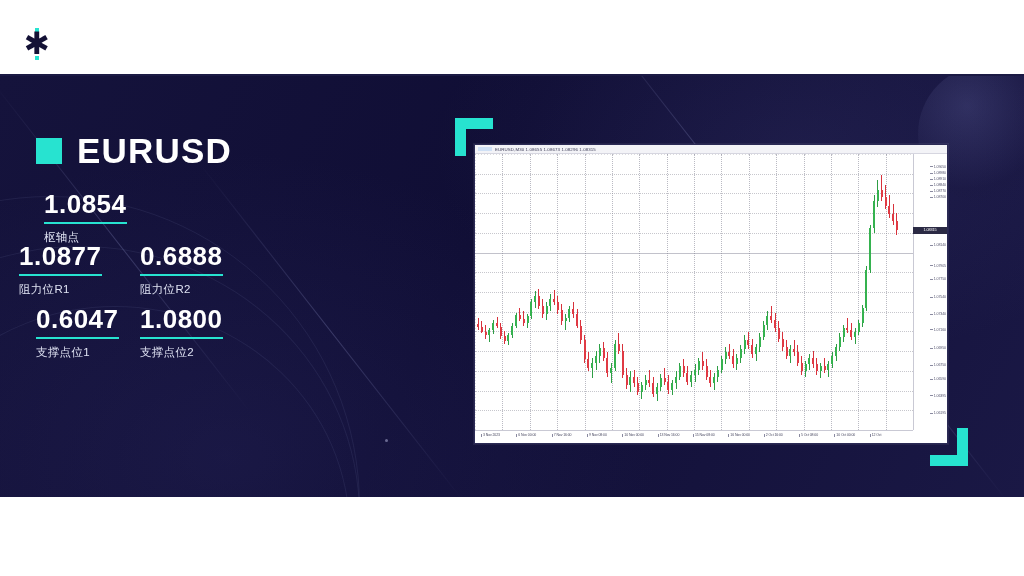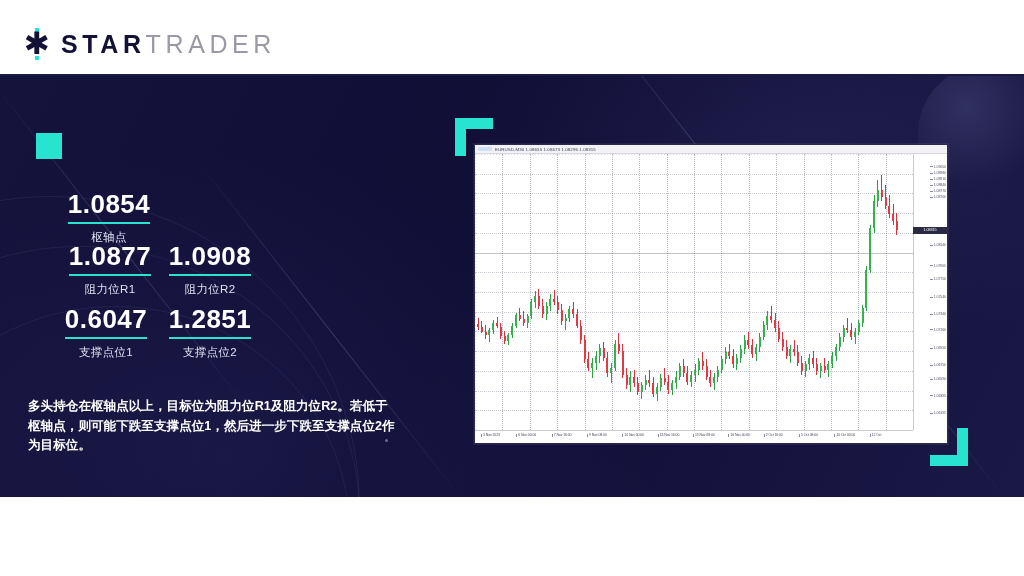--- a/index.html
+++ b/index.html
@@ -34,27 +34,27 @@
   .swoosh { position:absolute; border-radius:50%; border:1px solid rgba(150,155,210,.10); }
   .sphere { position:absolute; border-radius:50%;
     background:radial-gradient(circle at 35% 30%, rgba(90,92,150,.34), rgba(26,24,62,.12) 62%, rgba(16,14,53,0) 75%); }
   .dot { position:absolute; border-radius:50%; background:rgba(150,152,200,.55); }
 
   
   .pair-row { position:absolute; left:36px; top:133px; display:flex; align-items:center; gap:15px; }
   .pair-square { width:26px; height:26px; background:#27E3D0; }
   .pair-name { color:#fff; font-size:35px; font-weight:700; letter-spacing:1.2px; line-height:1; }
 
-  .lvl { position:absolute; text-align:center; }
+  .lvl { position:absolute; text-align:left; }
   .lvl .val { color:#ffffff; font-size:26px; font-weight:700; letter-spacing:.5px;
     line-height:1.08; padding-bottom:4px; border-bottom:2px solid #27E3D0; display:inline-block; }
   .lvl .cap { color:#dfe2f2; font-size:11.5px; margin-top:6px; letter-spacing:.3px; }
 
   .lvl.pivot { left:44px;  top:190px; width:130px; }
-  .lvl.r1    { left:40px;  top:242px; width:140px; }
+  .lvl.r1    { left:19px;  top:242px; width:140px; }
   .lvl.r2    { left:140px; top:242px; width:140px; }
   .lvl.s1    { left:36px;  top:305px; width:140px; }
   .lvl.s2    { left:140px; top:305px; width:140px; }
 
   .analysis { position:absolute; left:28px; top:390px; width:372px; }
   .analysis .heading { color:#FF2D78; font-size:13.5px; font-weight:700; letter-spacing:.3px; }
   .analysis .para { color:#ffffff; font-size:12.6px; font-weight:700; line-height:1.55; margin-top:7px; }
 
   
   .bracket { position:absolute; }
@@ -115,66 +115,65 @@
 
 <div id="stage">
 
   <div class="header">
     <div class="logo-wrap">
       <div class="logo-mark">
         <span class="sq top"></span>
         <span class="ast">✱</span>
         <span class="sq bot"></span>
       </div>
-      <div class="logo-text"><span class="star">STAR</span><span class="trader">TRADER</span></div>
     </div>
     <div class="header-rule"></div>
   </div>
 
   <div class="body-bg">
     <div class="grad"></div>
     <div class="swoosh" style="left:-260px; top:120px; width:620px; height:620px;"></div>
     <div class="swoosh" style="left:-200px; top:170px; width:560px; height:540px;"></div>
     <div class="swoosh" style="left:-120px; top:230px; width:470px; height:450px;"></div>
     <div class="streak" style="left:120px; top:-40px; height:420px; transform:rotate(-38deg);"></div>
     <div class="streak" style="left:330px; top:40px; height:430px; transform:rotate(-38deg);"></div>
     <div class="streak" style="left:700px; top:-90px; height:330px; transform:rotate(-38deg);"></div>
     <div class="streak" style="left:905px; top:130px; height:330px; transform:rotate(-38deg);"></div>
     <div class="sphere" style="right:-34px; top:-12px; width:140px; height:140px;"></div>
     <div class="dot" style="left:669px; top:113px; width:9px; height:9px;"></div>
     <div class="dot" style="left:385px; top:363px; width:3px; height:3px; background:rgba(190,192,230,.5);"></div>
   </div>
 
   <div class="pair-row">
     <span class="pair-square"></span>
+    <span class="pair-name">EURUSD</span>
   </div>
 
   <div class="lvl pivot">
     <div class="val">1.0854</div>
     <div class="cap">枢轴点</div>
   </div>
   <div class="lvl r1">
     <div class="val">1.0877</div>
     <div class="cap">阻力位R1</div>
   </div>
   <div class="lvl r2">
-    <div class="val">1.0908</div>
+    <div class="val">0.6888</div>
     <div class="cap">阻力位R2</div>
   </div>
   <div class="lvl s1">
     <div class="val">0.6047</div>
     <div class="cap">支撑点位1</div>
   </div>
   <div class="lvl s2">
-    <div class="val">1.2851</div>
+    <div class="val">1.0800</div>
     <div class="cap">支撑点位2</div>
   </div>
 
   <div class="analysis">
-    <div class="para">多头持仓在枢轴点以上，目标位为阻力位R1及阻力位R2。若低于枢轴点，则可能下跌至支撑点位1，然后进一步下跌至支撑点位2作为目标位。</div>
   </div>
 
   <div class="bracket tl">
     <i class="h"></i>
       <i class="v"></i>
   </div>
   <div class="bracket br">
     <i class="h"></i>
       <i class="v"></i>
   </div>

